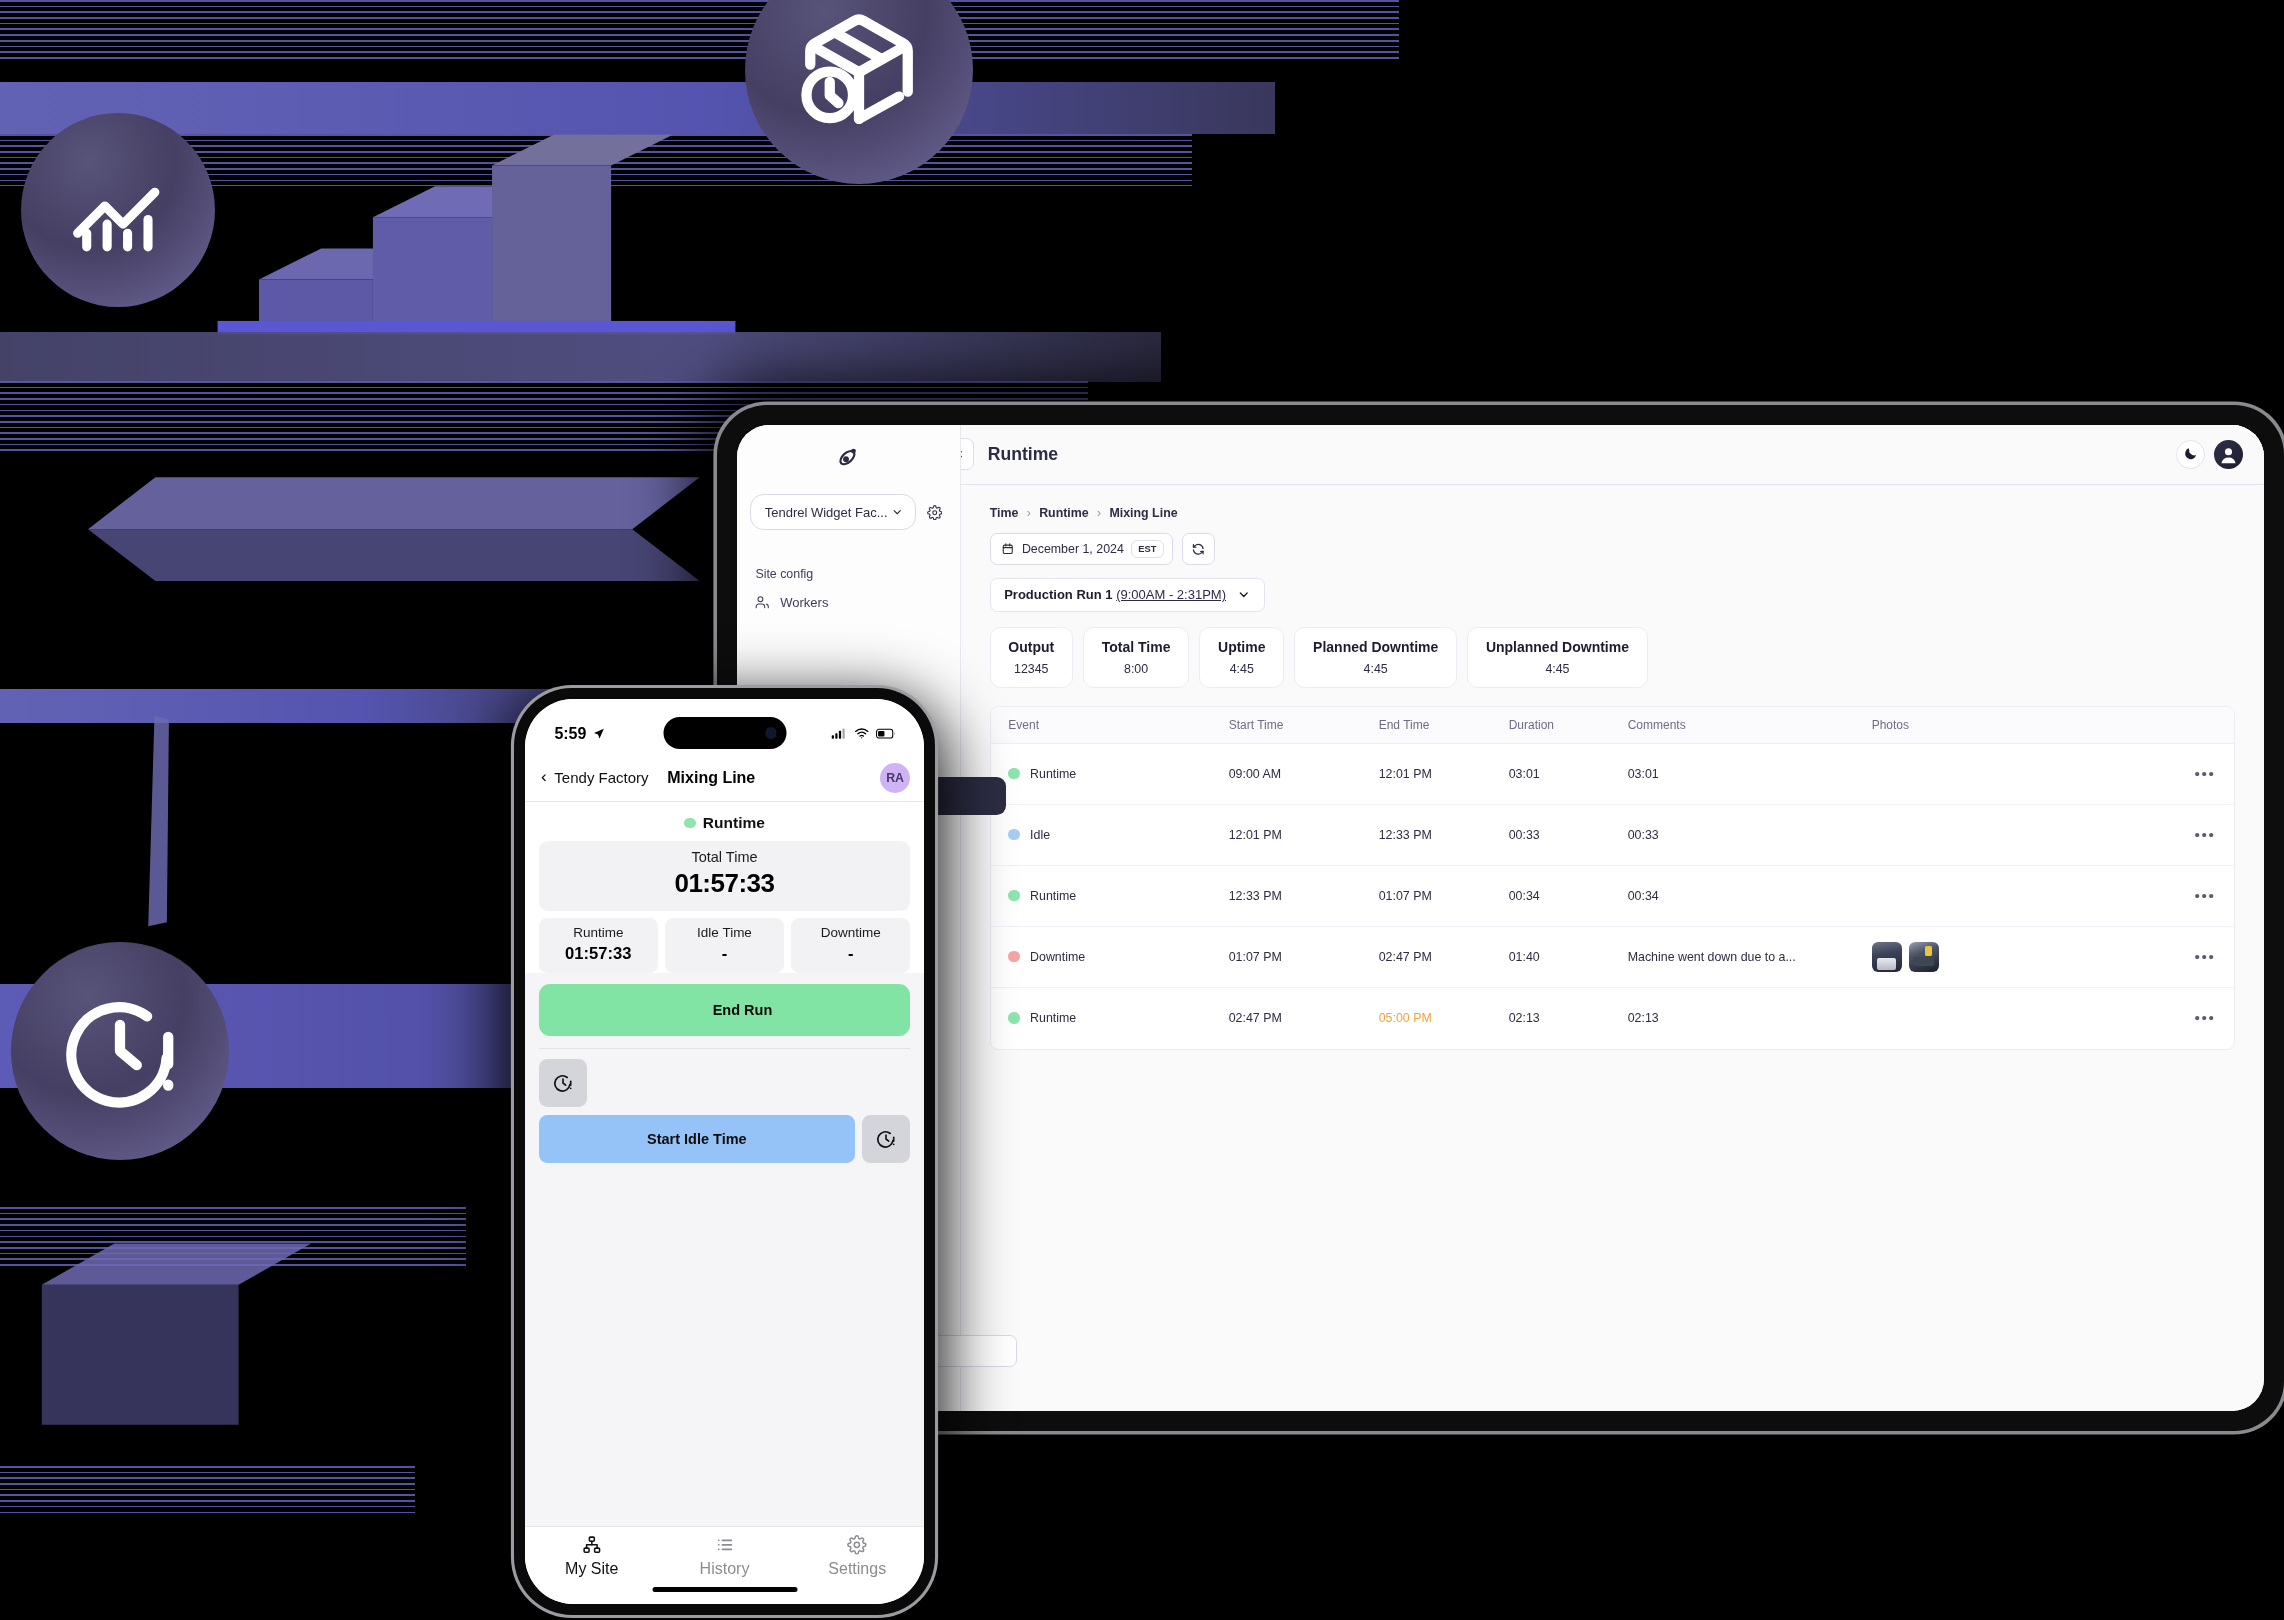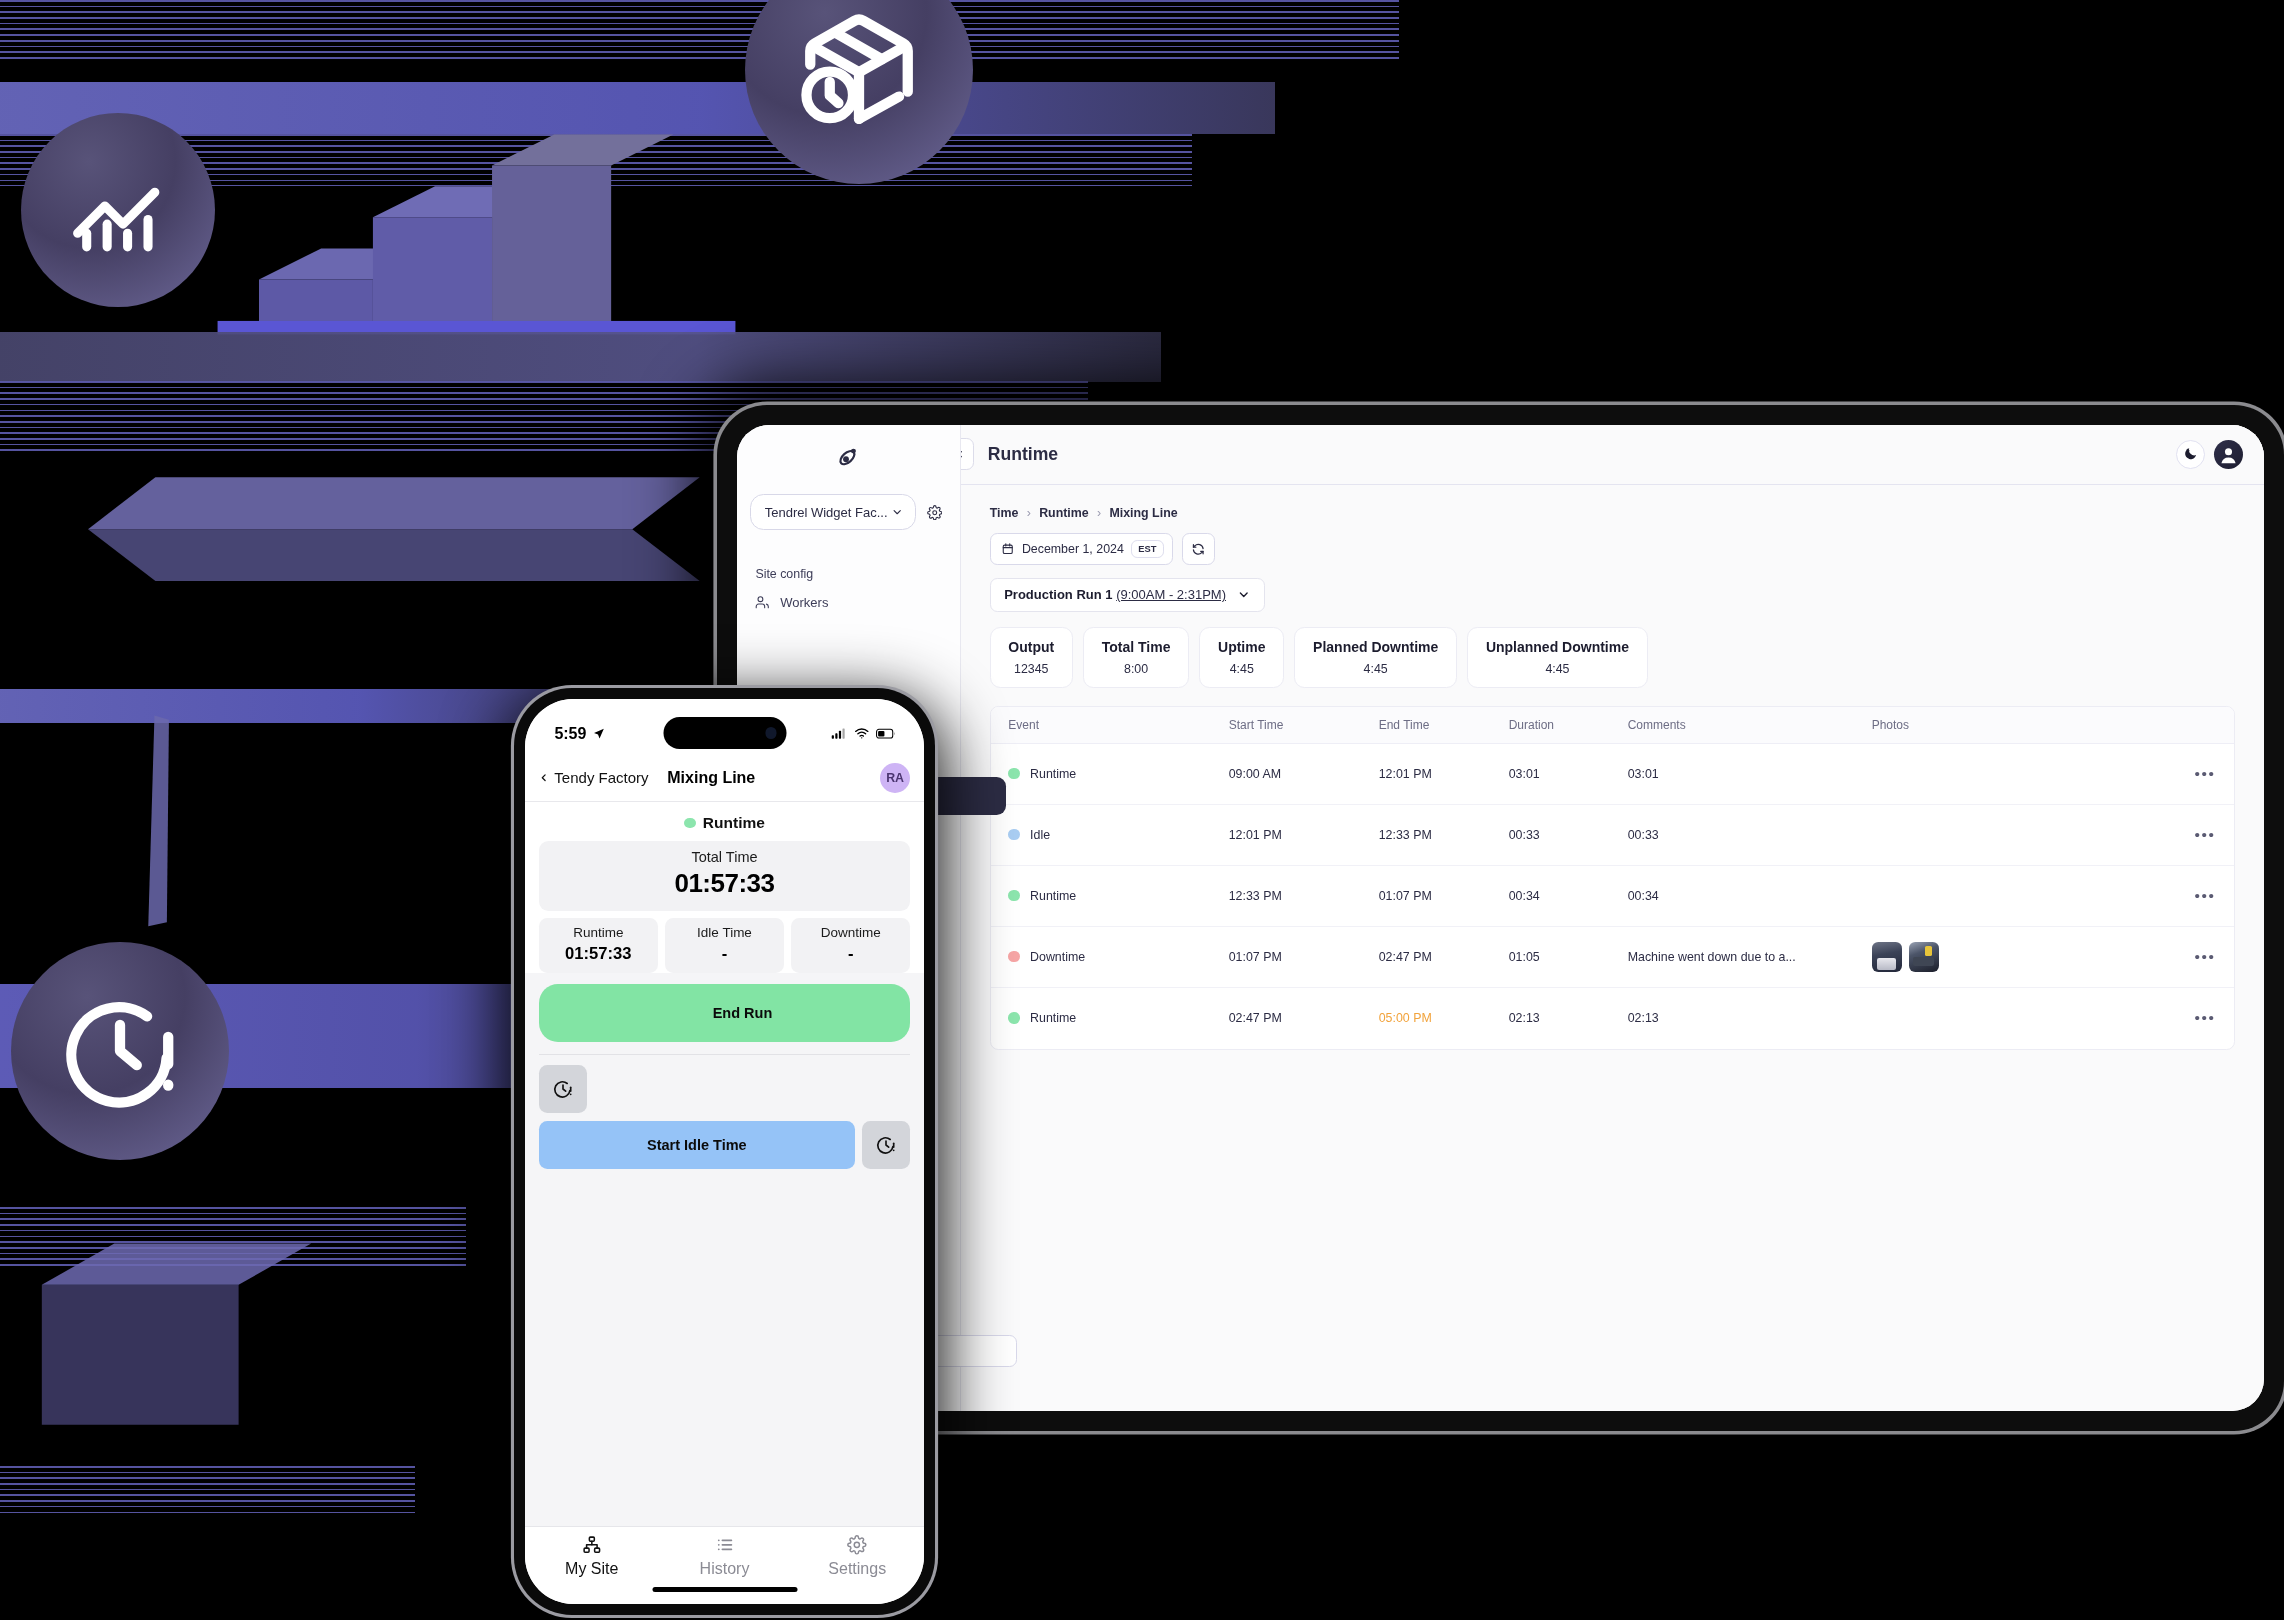--- a/index.html
+++ b/index.html
@@ -267,21 +267,21 @@
   }
   .p-total-label { font-size: 14.5px; color: #1b1b1b; }
   .p-total-value { font-size: 26px; font-weight: 800; color: #000; margin-top: 3.1px; letter-spacing: -0.5px; }
   .p-three { display: flex; gap: 7.3px; margin-top: 7.3px; }
   .p-tile { flex: 1; background: #f2f2f4; border-radius: 8.3px; padding: 7.3px 0 9.3px; text-align: center; }
   .p-tile-label { font-size: 13.5px; color: #1b1b1b; }
   .p-tile-value { font-size: 16.6px; font-weight: 800; color: #000; margin-top: 3.1px; }
 
   .p-actions { background: #f5f5f7; margin: 0 -13.5px; padding: 11.4px 13.5px 0; flex: 1; }
   .btn-primary {
-    height: 58px; border-radius: 19px; background: #82e4a4;
+    height: 52px; border-radius: 11px; background: #82e4a4;
     display: flex; align-items: center; justify-content: center;
     font-size: 14.5px; font-weight: 700; color: #0b0b0b; padding-left: 36px;
   }
   .p-divider { height: 0.5px; background: #e2e2e6; margin: 11.4px 0 10.4px; }
   .btn-row { display: flex; gap: 7.3px; margin-bottom: 8.3px; }
   .btn-wide {
     flex: 1; height: 48px; border-radius: 8.3px;
     display: flex; align-items: center; justify-content: center;
     font-size: 14.5px; font-weight: 700; color: #0b0b0b;
   }
@@ -577,21 +577,21 @@
             <div class="c-menu">•••</div>
           </div>
 
           <div class="evt-row">
             <div class="c-event">
               <span class="dot red"></span>
               <span>Downtime</span>
             </div>
             <div class="c-start">01:07 PM</div>
             <div class="c-end">02:47 PM</div>
-            <div class="c-dur">01:05</div>
+            <div class="c-dur">01:40</div>
             <div class="c-comment">Machine went down due to a...</div>
             <div class="c-photos">
               <span class="thumb a"></span>
               <span class="thumb b"></span>
             </div>
             <div class="c-menu">•••</div>
           </div>
 
           <div class="evt-row">
             <div class="c-event">

